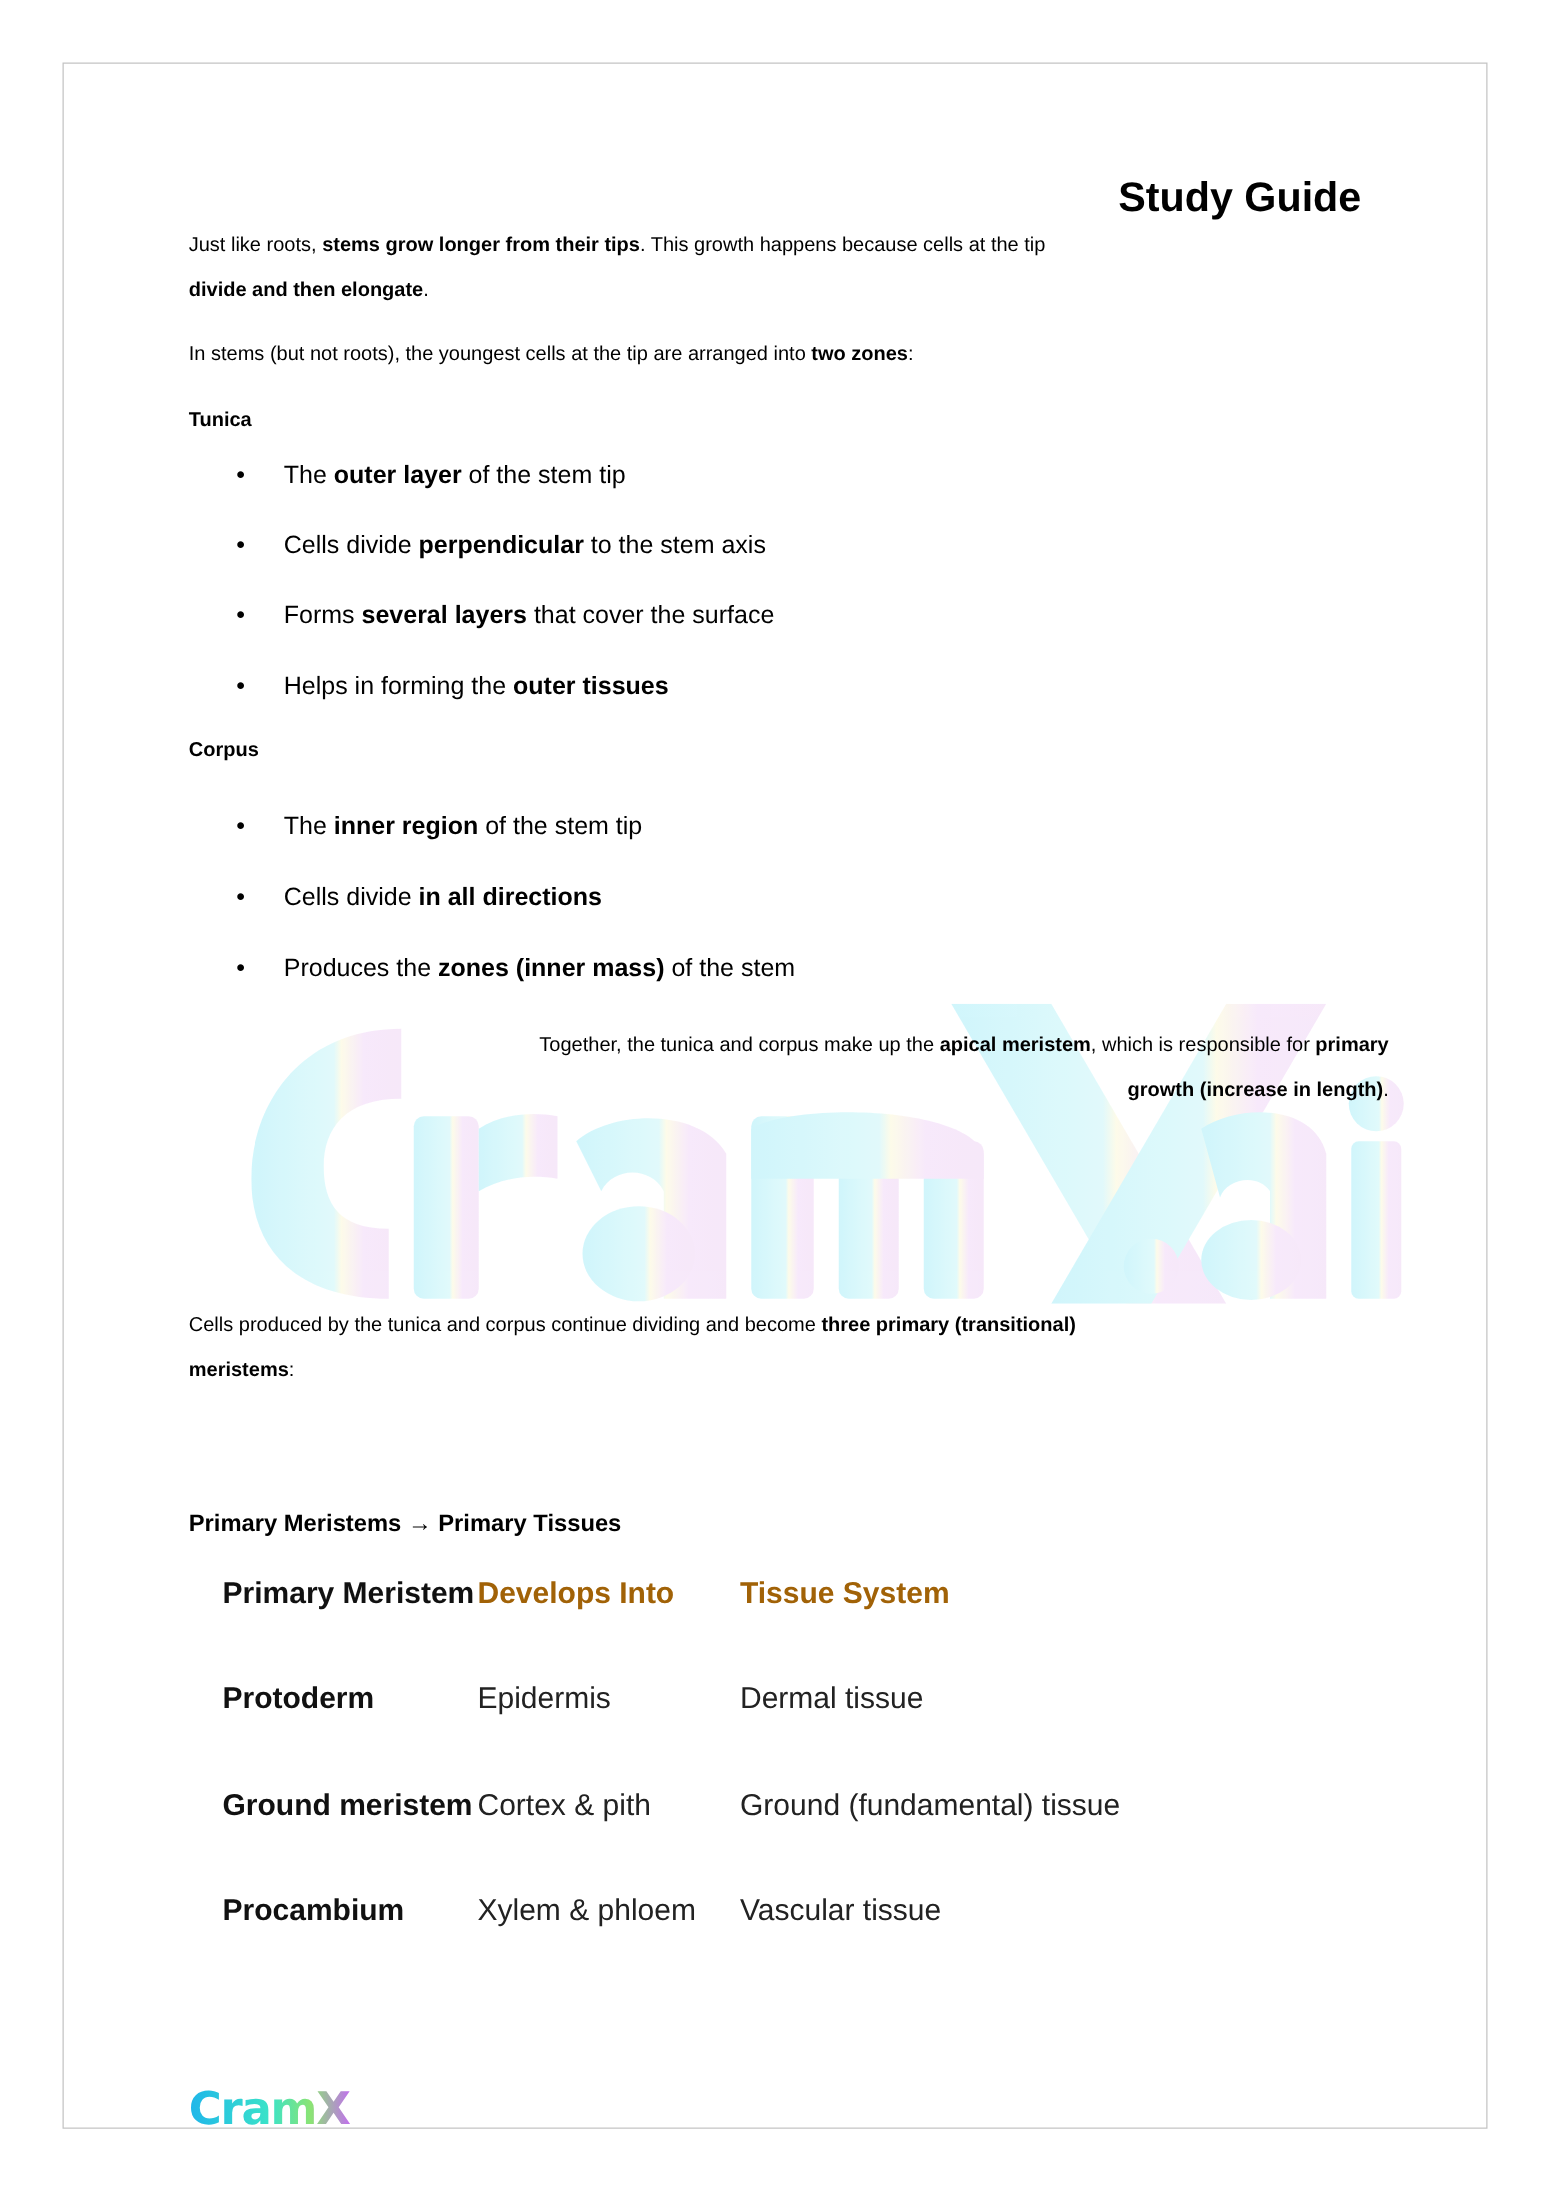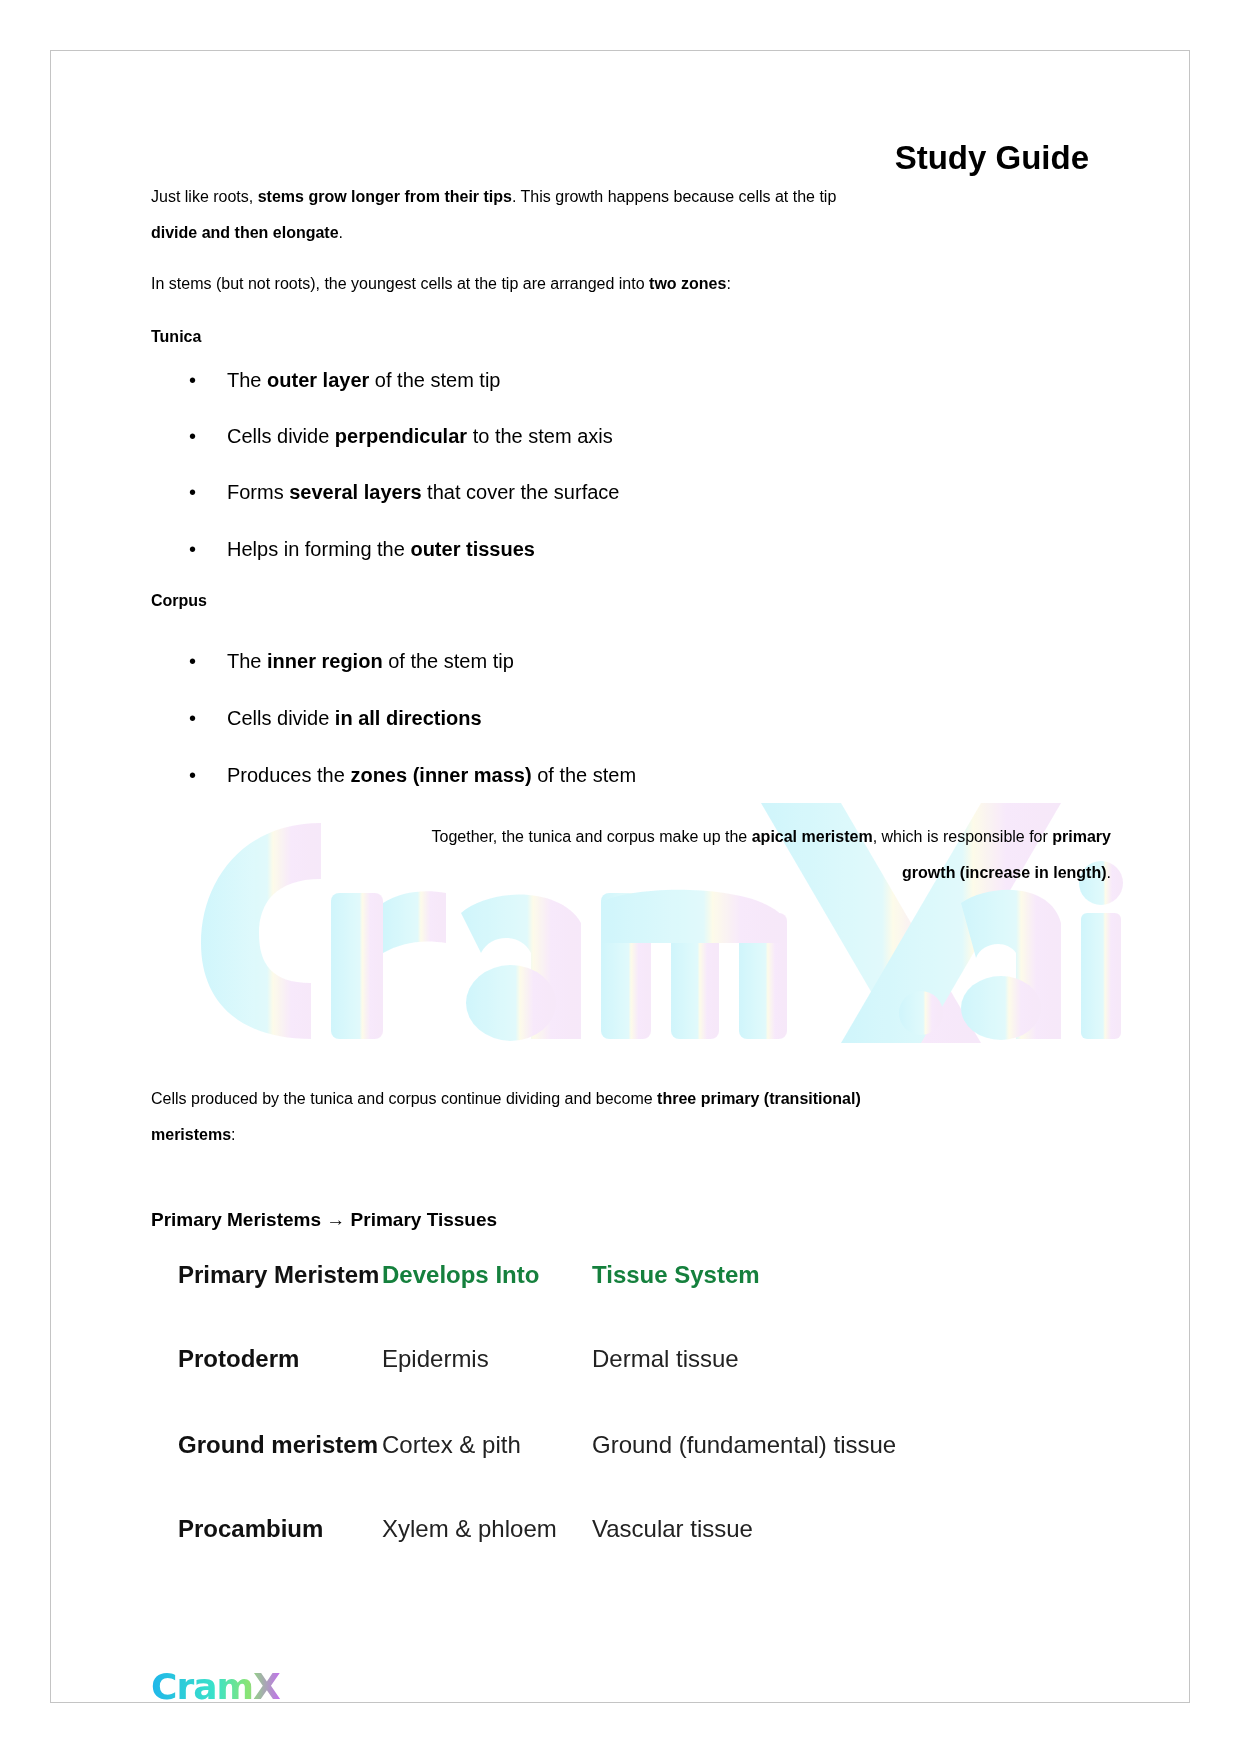--- a/index.html
+++ b/index.html
@@ -14,21 +14,21 @@
     .bullet { position: absolute; left: 138px; font-size: 20px; }
     .bullet .dot { position: absolute; left: 0; top: 0; }
     .bullet .txt { position: absolute; left: 38px; top: 0; white-space: nowrap; }
     .section-heading { position: absolute; left: 100px; top: 940px; font-size: 26px; font-weight: bold; color: #2f5597; font-family: "Liberation Sans", sans-serif; letter-spacing: -0.3px; }
     .tbl-cap { position: absolute; left: 100px; top: 1158px; font-size: 19px; font-weight: bold; }
     .tbl { position: absolute; left: 115px; top: 1210px; font-size: 24px; color: #222; }
     .tbl .row { position: absolute; left: 0; white-space: nowrap; }
     .tbl .c1 { position: absolute; left: 0; font-weight: bold; color: #111; margin-left: 12px; }
     .tbl .c2 { position: absolute; left: 216px; }
     .tbl .c3 { position: absolute; left: 426px; }
-    .tbl .hdr .c2, .tbl .hdr .c3 { font-weight: bold; color: #15803d; }
+    .tbl .hdr .c2, .tbl .hdr .c3 { font-weight: bold; color: #a16207; }
     .logo { position: absolute; left: 100px; top: 1610px; width: 150px; height: 50px; }
   </style>
 </head>
 <body>
 
 <div class="page">
 
   <svg class="watermark" viewBox="0 0 940 240" xmlns="http://www.w3.org/2000/svg">
     <defs>
       <linearGradient id="wmg" x1="0" y1="0" x2="1" y2="0">
@@ -107,21 +107,21 @@
     <div class="bullet" style="top:713px;">
       <span class="dot">•</span>
       <span class="txt"><span>Produces the </span><b>zones (inner mass)</b><span> of the stem</span></span>
     </div>
 
     <div class="abs para" style="top:768px;text-align:right;">
       <span>Together, the tunica and corpus make up the </span><span class="bold">apical meristem</span><span>, which is responsible for </span><span class="bold">primary</span><br>
       <span class="bold">growth (increase in length)</span><span>.</span>
     </div>
 
-    <div class="abs para" style="top:992px;margin-top:38px;">
+    <div class="abs para" style="top:992px;">
       <span>Cells produced by the tunica and corpus continue dividing and become </span><span class="bold">three primary (transitional)</span><br>
       <span class="bold">meristems</span><span>:</span>
     </div>
 
     <div class="tbl-cap">Primary Meristems → Primary Tissues</div>
 
     <div class="tbl">
       <div class="row hdr" style="top:0px;">
         <span class="c1">Primary Meristem</span>
         <span class="c2">Develops Into</span>

